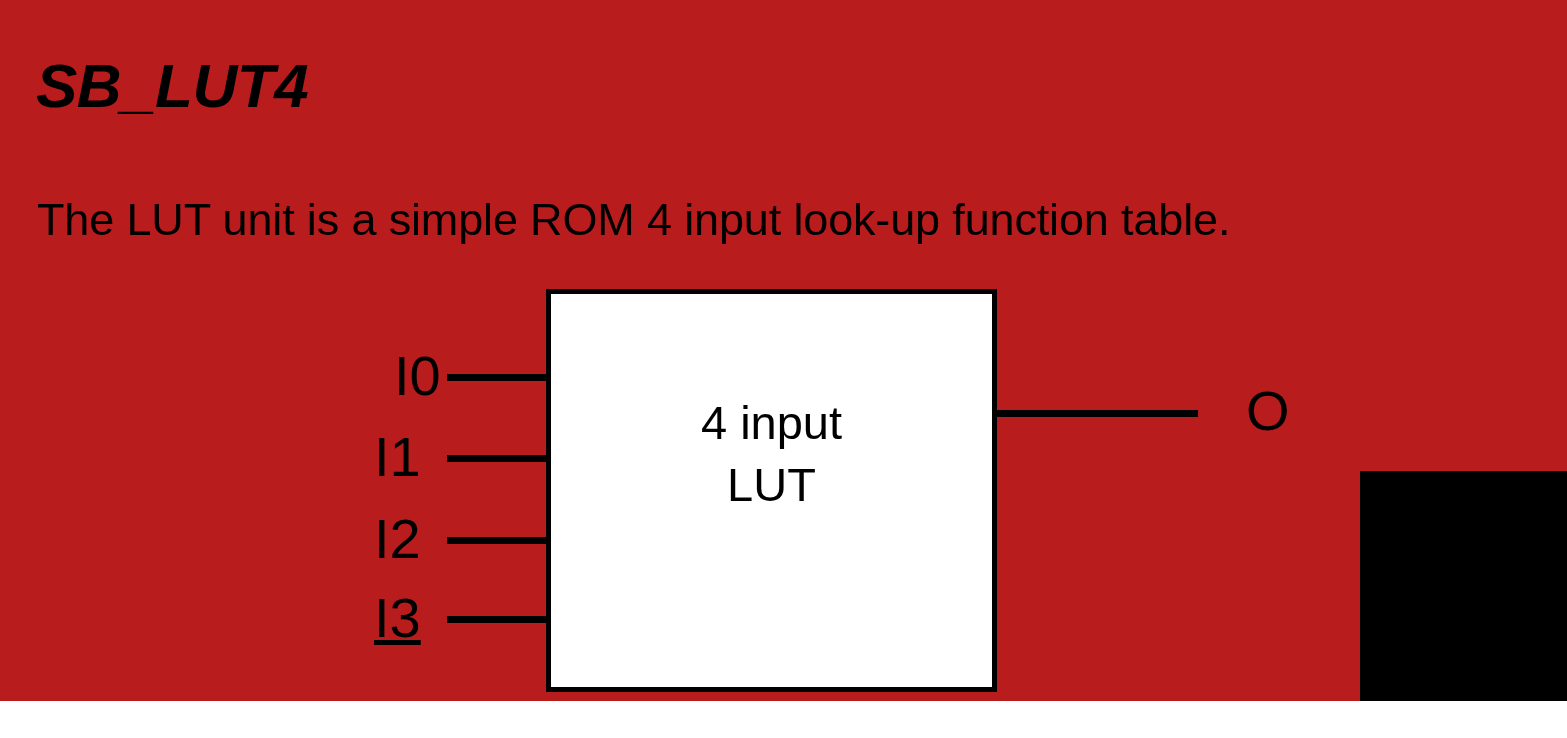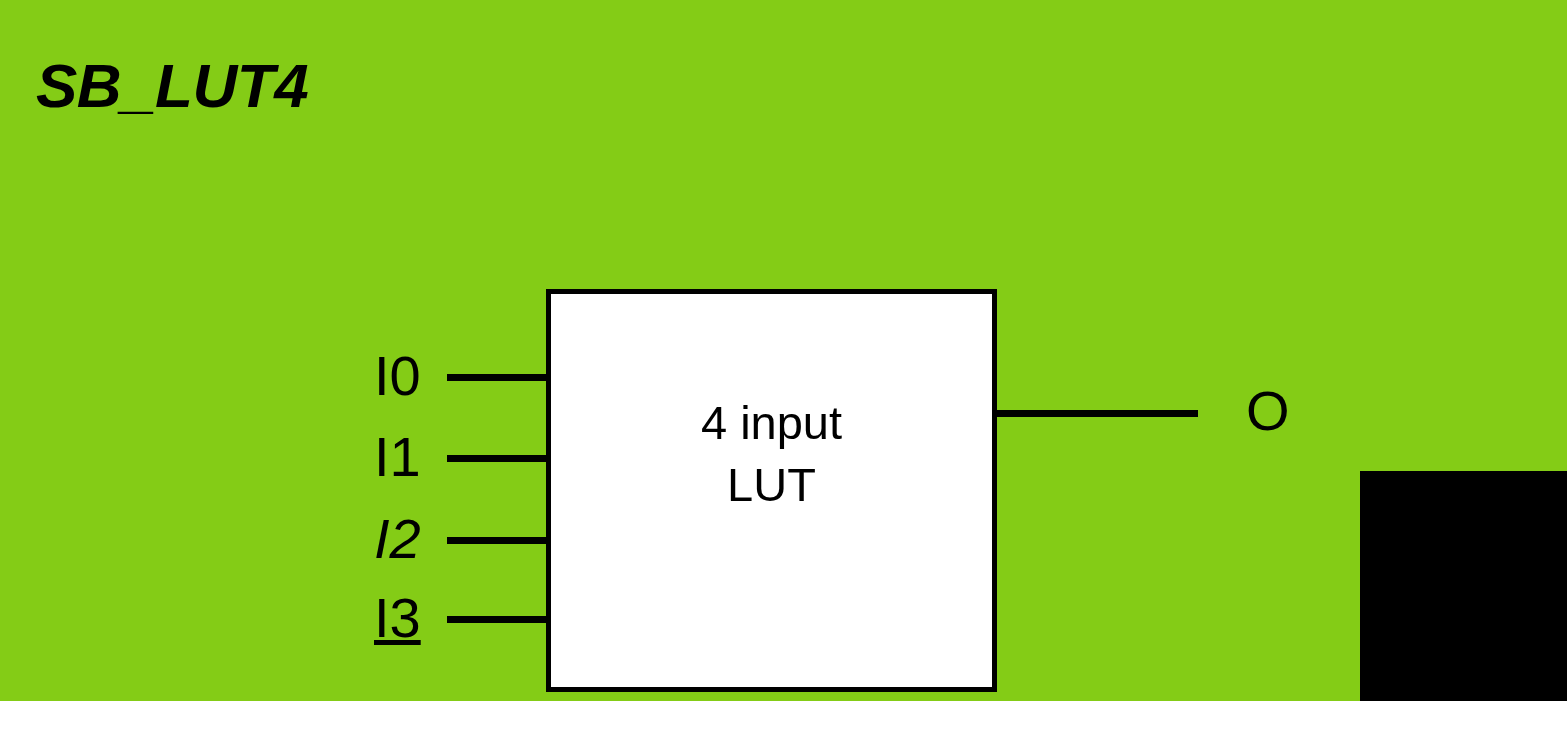--- a/index.html
+++ b/index.html
@@ -5,21 +5,21 @@
 <style>
   html, body {
     margin: 0;
     padding: 0;
     background: #ffffff;
   }
   #page {
     position: relative;
     width: 1567px;
     height: 701px;
-    background: #84cc16;
+    background: #b91c1c;
     overflow: hidden;
     font-family: "Liberation Sans", sans-serif;
     color: #000000;
   }
 
   
   #doc-title {
     position: absolute;
     left: 36px;
     top: 8px;
@@ -122,26 +122,27 @@
     height: 12px;
   }
 </style>
 </head>
 <body>
 
 <div id="page">
 
   <h1 id="doc-title">SB_LUT4</h1>
 
+  <p id="doc-paragraph">The LUT unit is a simple ROM 4 input look-up function table.</p>
 
   <div id="diagram">
 
-    <span class="pin-label" style="left:374px; top:348px;">I0</span>
+    <span class="pin-label" style="left:394px; top:348px;">I0</span>
     <span class="pin-label" style="left:374px; top:429px;text-align:right;">I1</span>
-    <span class="pin-label" style="left:374px; top:511px;font-style:italic;">I2</span>
+    <span class="pin-label" style="left:374px; top:511px;">I2</span>
     <span class="pin-label" style="left:374px; top:590px;text-decoration:underline;">I3</span>
 
     <span class="pin-wire wire-in" style="top:374px;"></span>
     <span class="pin-wire wire-in" style="top:455px;"></span>
     <span class="pin-wire wire-in" style="top:537px;"></span>
     <span class="pin-wire wire-in" style="top:616px;"></span>
 
     <div class="lut-box"></div>
 
     <div class="lut-box-text">

